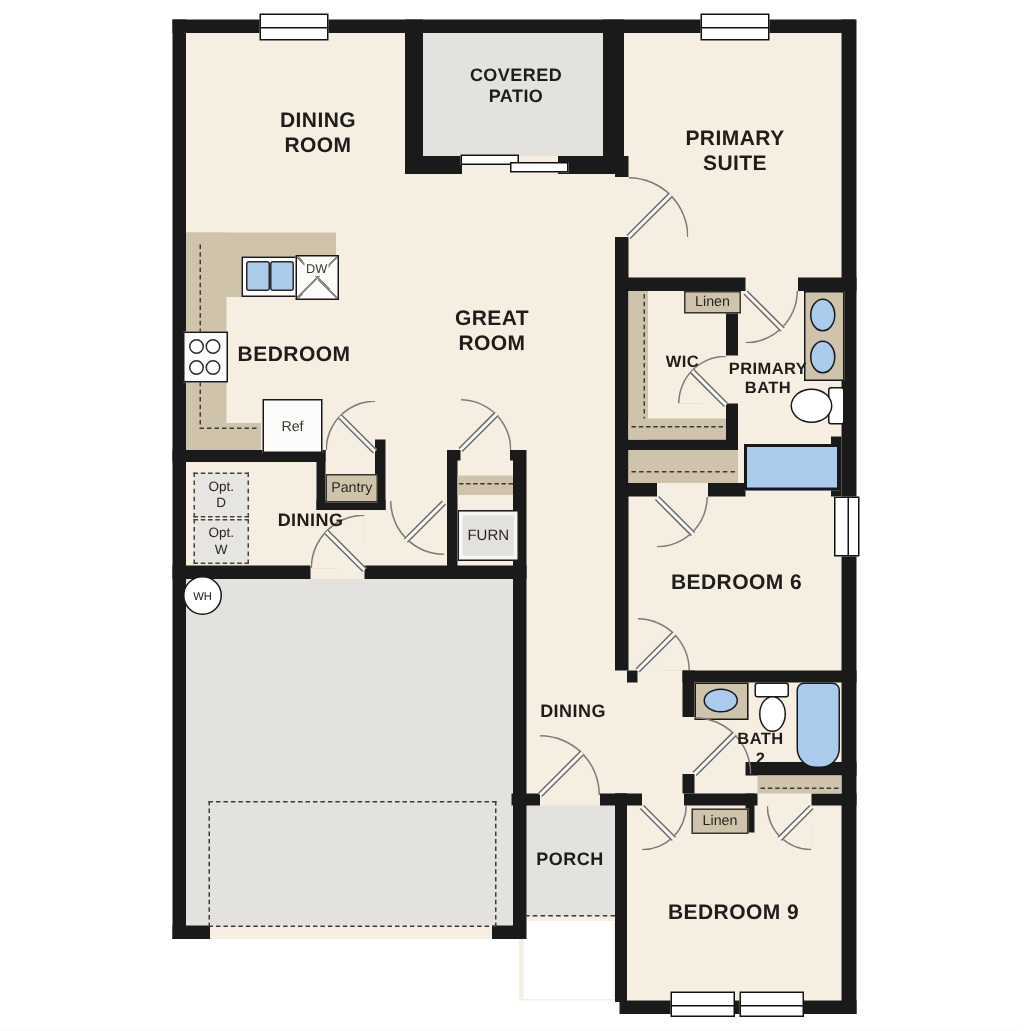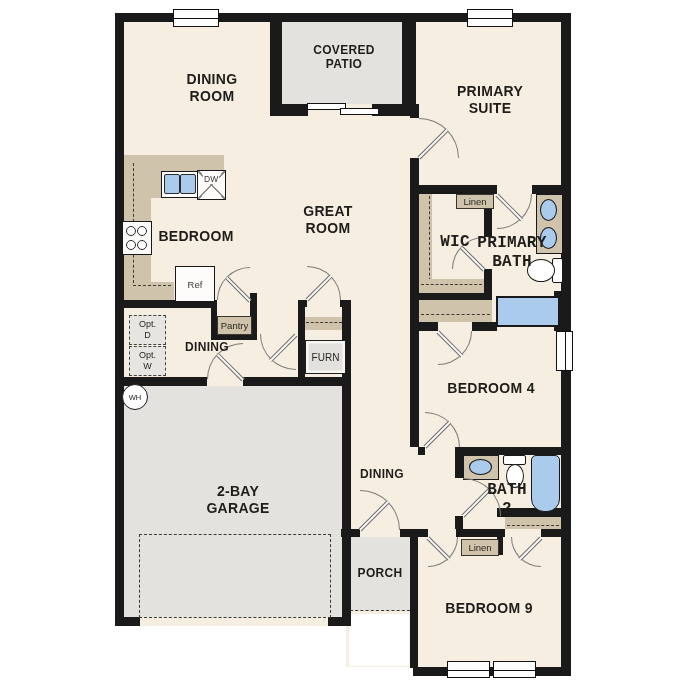--- a/index.html
+++ b/index.html
@@ -3,21 +3,21 @@
 <meta charset="utf-8">
 <style>
   html,body{margin:0;padding:0;background:#fff;}
   #plan{position:relative;width:687px;height:687px;background:#fff;overflow:hidden;
         font-family:"Liberation Sans", sans-serif;}
   .fill{position:absolute;}
   .wall{position:absolute;background:var(--wall,#1a1a1a);}
   .mask{position:absolute;background:#fff;}
   .lbl{position:absolute;font-weight:bold;color:#1f1d1a;text-align:center;
        white-space:pre-line;transform:translate(-50%,-50%);line-height:1.18;letter-spacing:.3px;}
-  .f14{font-size:14px;} .f12{font-size:12px;} .f11{font-size:16px;font-family:Liberation Mono, monospace;}
+  .f14{font-size:14px;} .f12{font-size:12px;} .f11{font-size:11px;}
   .tag{position:absolute;background:var(--counter,#cfc3ab);border:1.3px solid #3a362e;
        color:#2a2721;font-size:9.5px;text-align:center;font-weight:normal;
        display:flex;align-items:center;justify-content:center;}
   .whitebox{position:absolute;background:#fdfcfa;border:1.5px solid #18181a;}
   .optbox{position:absolute;background:#e6e5e1;border:1.3px dashed #44423c;color:#2a2721;
           font-size:9px;text-align:center;white-space:pre-line;line-height:1.25;
           display:flex;align-items:center;justify-content:center;}
   .blue{position:absolute;background:var(--water,#aacbec);border:1.5px solid #18181a;}
   .dashh{position:absolute;border-top:1.3px dashed #3c3a34;height:0;}
   .dashv{position:absolute;border-left:1.3px dashed #3c3a34;width:0;}
@@ -247,22 +247,20 @@
 PATIO</div>
   <div class="lbl f14" style="left:490px;top:100px;">PRIMARY
 SUITE</div>
   <div class="lbl f14" style="left:196px;top:236px;">BEDROOM</div>
   <div class="lbl f14" style="left:328px;top:220px;">GREAT
 ROOM</div>
   <div class="lbl f11" style="left:455px;top:242px;">WIC</div>
   <div class="lbl f11" style="left:512px;top:253px;">PRIMARY
 BATH</div>
   <div class="lbl f12" style="left:207px;top:347px;">DINING</div>
-  <div class="lbl f14" style="left:491px;top:388px;">BEDROOM 4</div>
-  <div class="lbl f14" style="left:238px;top:500px;">2-BAY
-GARAGE</div>
+  <div class="lbl f14" style="left:491px;top:388px;">BEDROOM 6</div>
   <div class="lbl f12" style="left:382px;top:474px;">DINING</div>
   <div class="lbl f11" style="left:507px;top:500px;">BATH
 2</div>
   <div class="lbl f12" style="left:380px;top:573px;">PORCH</div>
   <div class="lbl f14" style="left:489px;top:608px;">BEDROOM 9</div>
 
 </div>
 
 </body></html>

